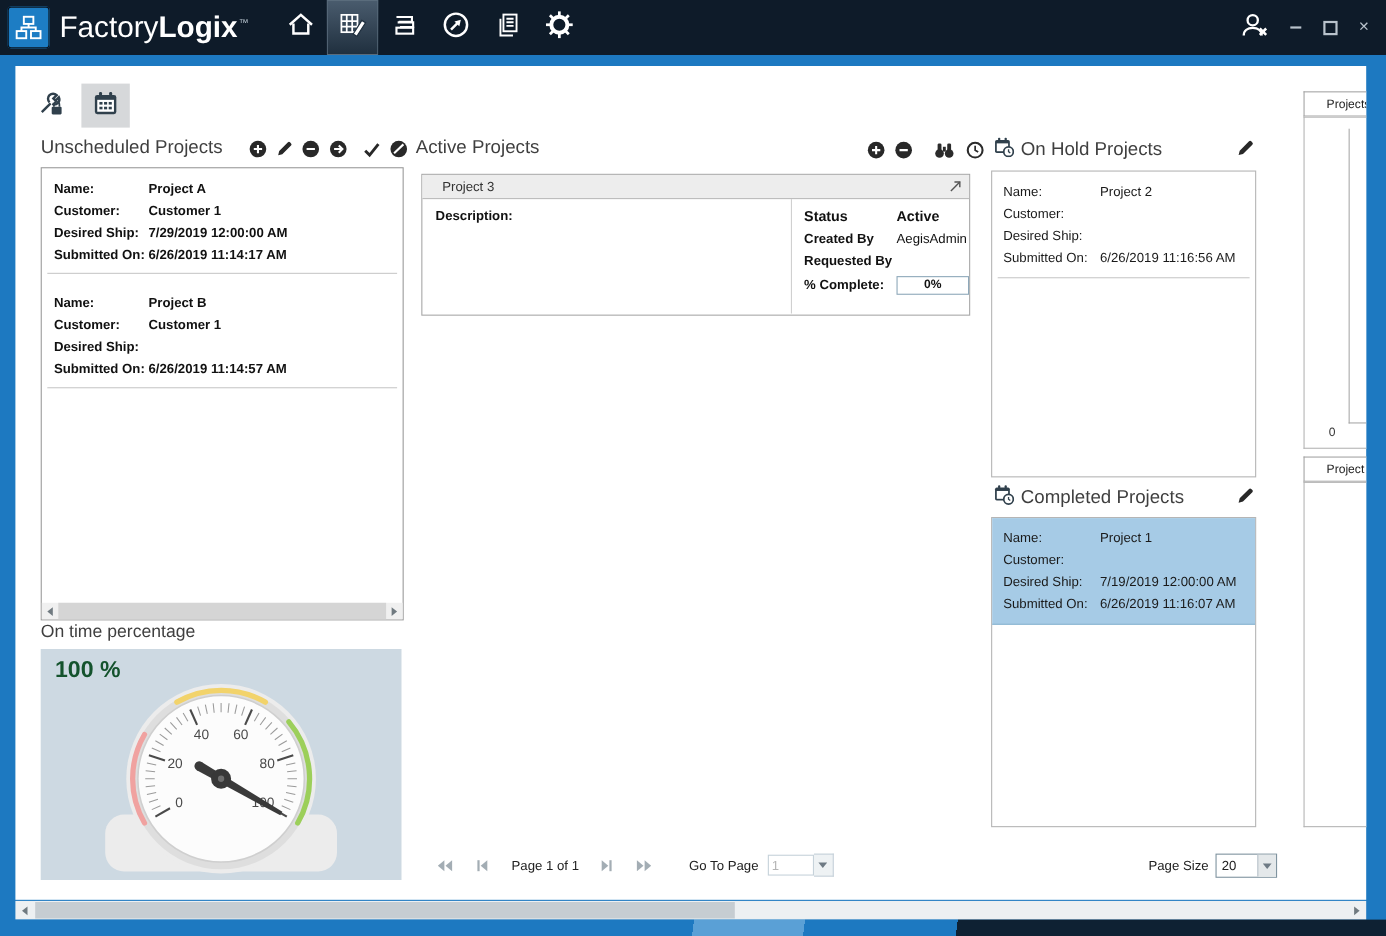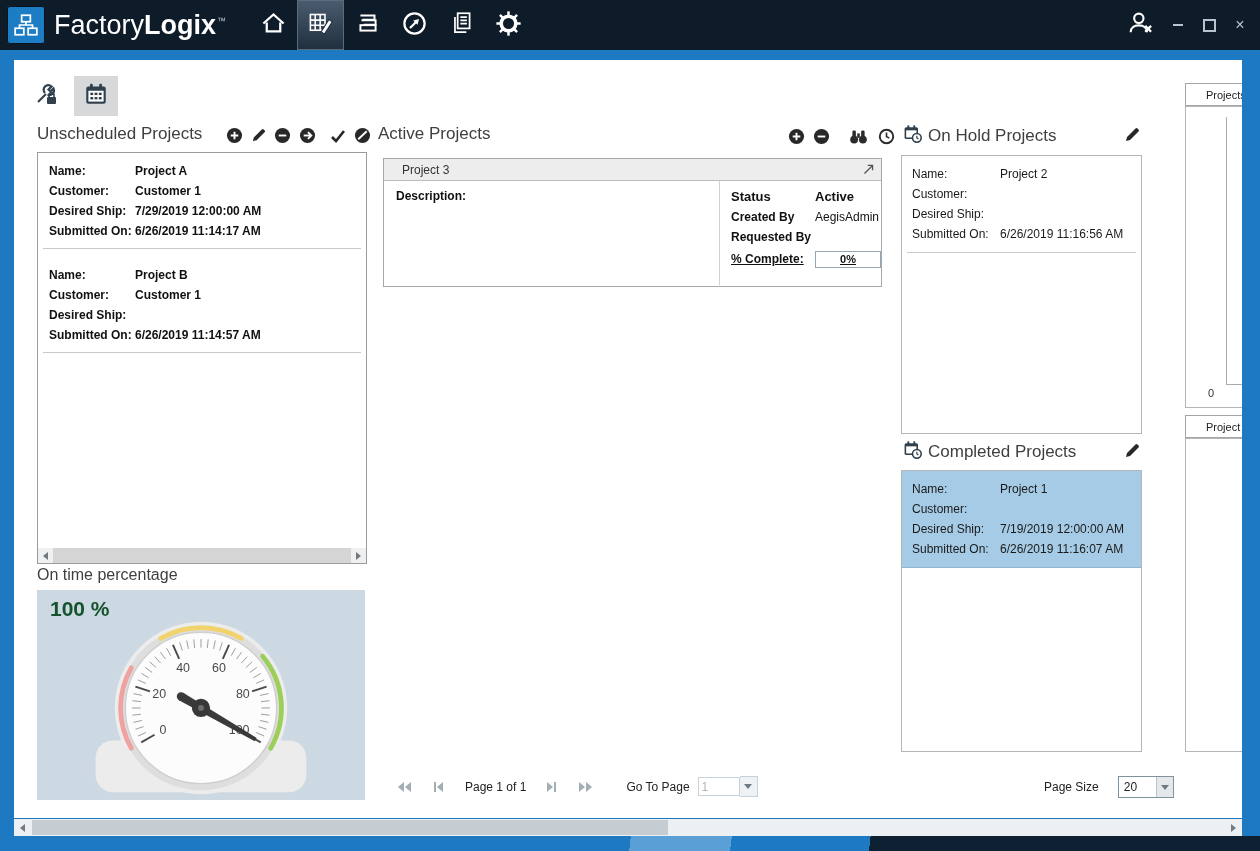--- a/index.html
+++ b/index.html
@@ -67,21 +67,21 @@
   .pg-btn{display:flex;align-items:center;justify-content:center;gap:1px;width:22px;height:16px;cursor:pointer;margin-right:12px;}
   .pg-btn .t-l{width:0;height:0;border-top:5px solid transparent;border-bottom:5px solid transparent;border-right:6px solid #a3adb4;}
   .pg-btn .t-r{width:0;height:0;border-top:5px solid transparent;border-bottom:5px solid transparent;border-left:6px solid #a3adb4;}
   .pg-btn .bar{width:2px;height:10px;background:#a3adb4;}
   .pg-text{margin:0 14px 0 4px;white-space:nowrap;}
   .goto-label{margin:0 8px 0 18px;white-space:nowrap;}
   #goto-wrap{display:flex;align-items:center;}
   #goto-input{width:34px;height:17px;border:1px solid #c6d2da;background:#fff;color:#b5b5b5;font-size:12px;padding:0 3px;font-family:"Liberation Sans",sans-serif;}
   #goto-dd{width:17px;height:19px;border:1px solid #c6d2da;border-left:none;background:#eef2f4;display:flex;align-items:center;justify-content:center;cursor:pointer;}
 
-  #pagesize{position:absolute;left:1030px;top:716px;display:flex;align-items:center;gap:19px;font-size:12px;color:#222;}
+  #pagesize{position:absolute;left:1030px;top:716px;display:flex;align-items:center;gap:6px;font-size:12px;color:#222;}
   .ps-box{width:54px;height:20px;border:1px solid #7f939f;background:#fff;display:flex;align-items:stretch;cursor:pointer;}
   .ps-val{flex:1;padding:3px 0 0 5px;}
   .ps-dd{width:16px;background:#e4e8ea;border-left:1px solid #b9c4cb;display:flex;align-items:center;justify-content:center;}
 
   
   .side-panel{position:absolute;width:239px;border:1px solid #b5b5b5;background:#fff;}
   .ph-item{margin:0 5px;padding:8px 4px 8px 5px;border-bottom:1px solid #c9c9c9;font-size:12px;color:#1a1a1a;cursor:pointer;}
   .ph-item .row{display:grid;grid-template-columns:88px 1fr;line-height:20px;}
   .ph-item.selected{margin:0;padding:8px 9px 8px 10px;background:#a6cbe6;border-bottom:1px solid #8cb6d2;}
   .hdr-ico{display:flex;align-items:center;gap:6px;}
@@ -453,21 +453,21 @@
               <span class="mlab mbig">Active</span>
             </div>
           <div class="mrow">
               <span class="mlab">Created By</span>
               <span>AegisAdmin</span>
             </div>
           <div class="mrow">
               <span class="mlab">Requested By</span>
               <span></span>
             </div>
-          <div class="mrow" style="margin-top:2px;text-decoration:underline;">
+          <div class="mrow" style="margin-top:2px;">
               <span class="mlab">% Complete:</span>
               <span class="pctbox">0%</span>
             </div>
         </div>
       </div>
     </div>
 
     <div id="pager">
       <div class="pg-btn">
           <span class="t-l"></span>

